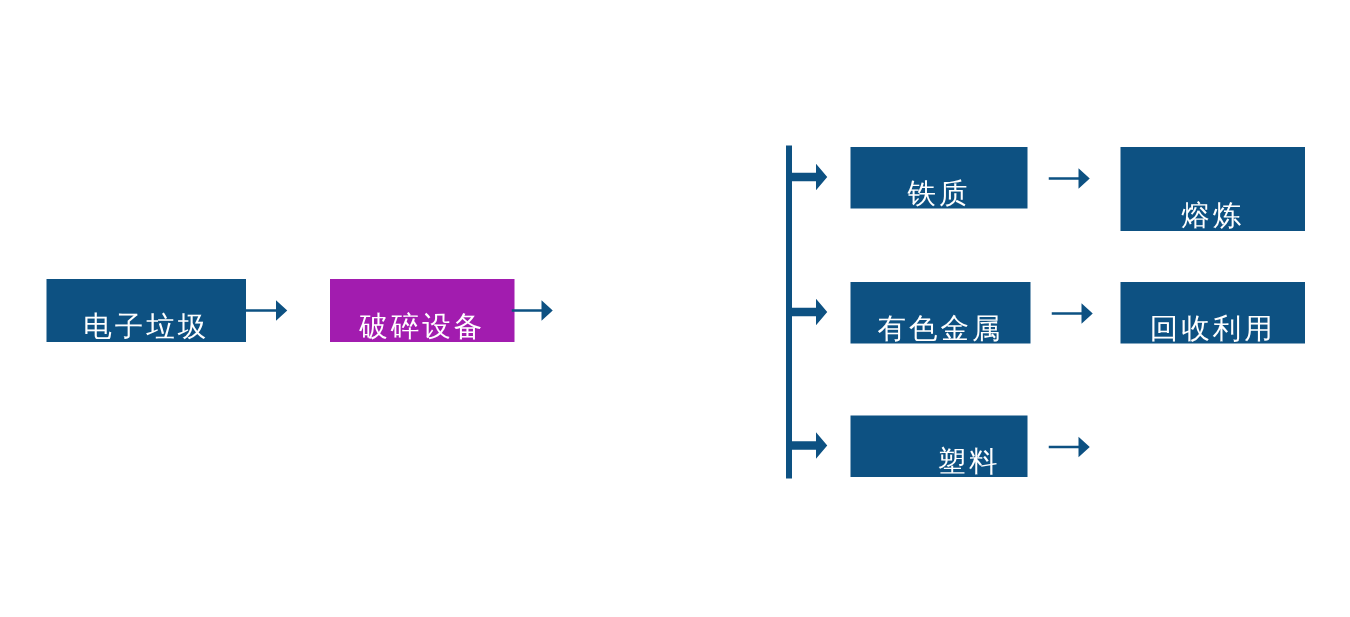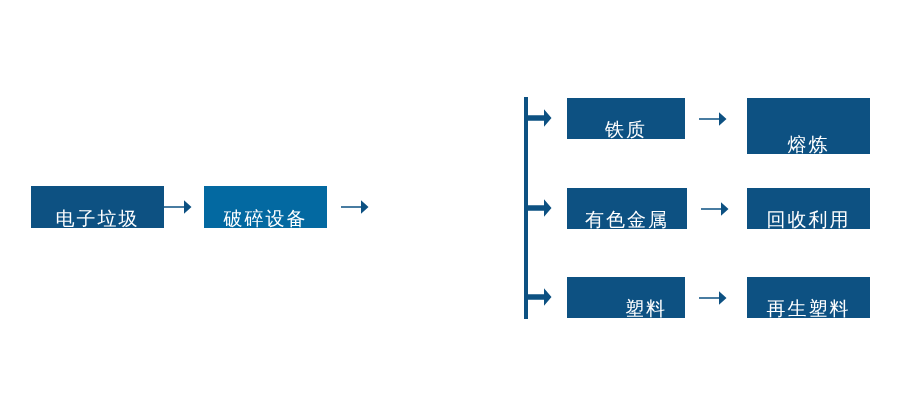--- a/index.html
+++ b/index.html
@@ -26,21 +26,21 @@
     justify-content: center;
     color: #ffffff;
     font-size: 19px;
     letter-spacing: 2px;
     line-height: 1;
     white-space: nowrap;
     box-sizing: border-box;
     font-family: "DejaVu Sans", "Liberation Sans", sans-serif;
   }
   .node-blue { background: #0d5182; }
-  .node-red  { background: #0369a1; }
+  .node-red  { background: #a21caf; margin-left: 16px; }
 
   .arrow {
     position: absolute;
     display: flex;
     align-items: center;
     justify-content: center;
     color: #0d5182;
     font-size: 26px;
     line-height: 1;
     font-family: "DejaVu Sans", "Liberation Sans", sans-serif;
@@ -133,17 +133,14 @@
   <div class="node node-blue" style="left:567px; top:277px; width:118px; height:41px;padding-left:40px;">
     <span>塑料</span>
   </div>
 
   <div class="arrow" style="left:697px; top:277px; width:32px; height:41px;">
     <svg width="28" height="20" viewBox="0 0 28 20" aria-hidden="true">
       <path d="M0 9.2 H20 V3.2 L27.5 10 L20 16.8 V10.8 H0 Z" fill="#0d5182"></path>
     </svg>
   </div>
 
-  <div class="node node-blue" style="left:747px; top:277px; width:123px; height:41px;">
-    <span>再生塑料</span>
-  </div>
 
 </div>
 
 </body></html>

